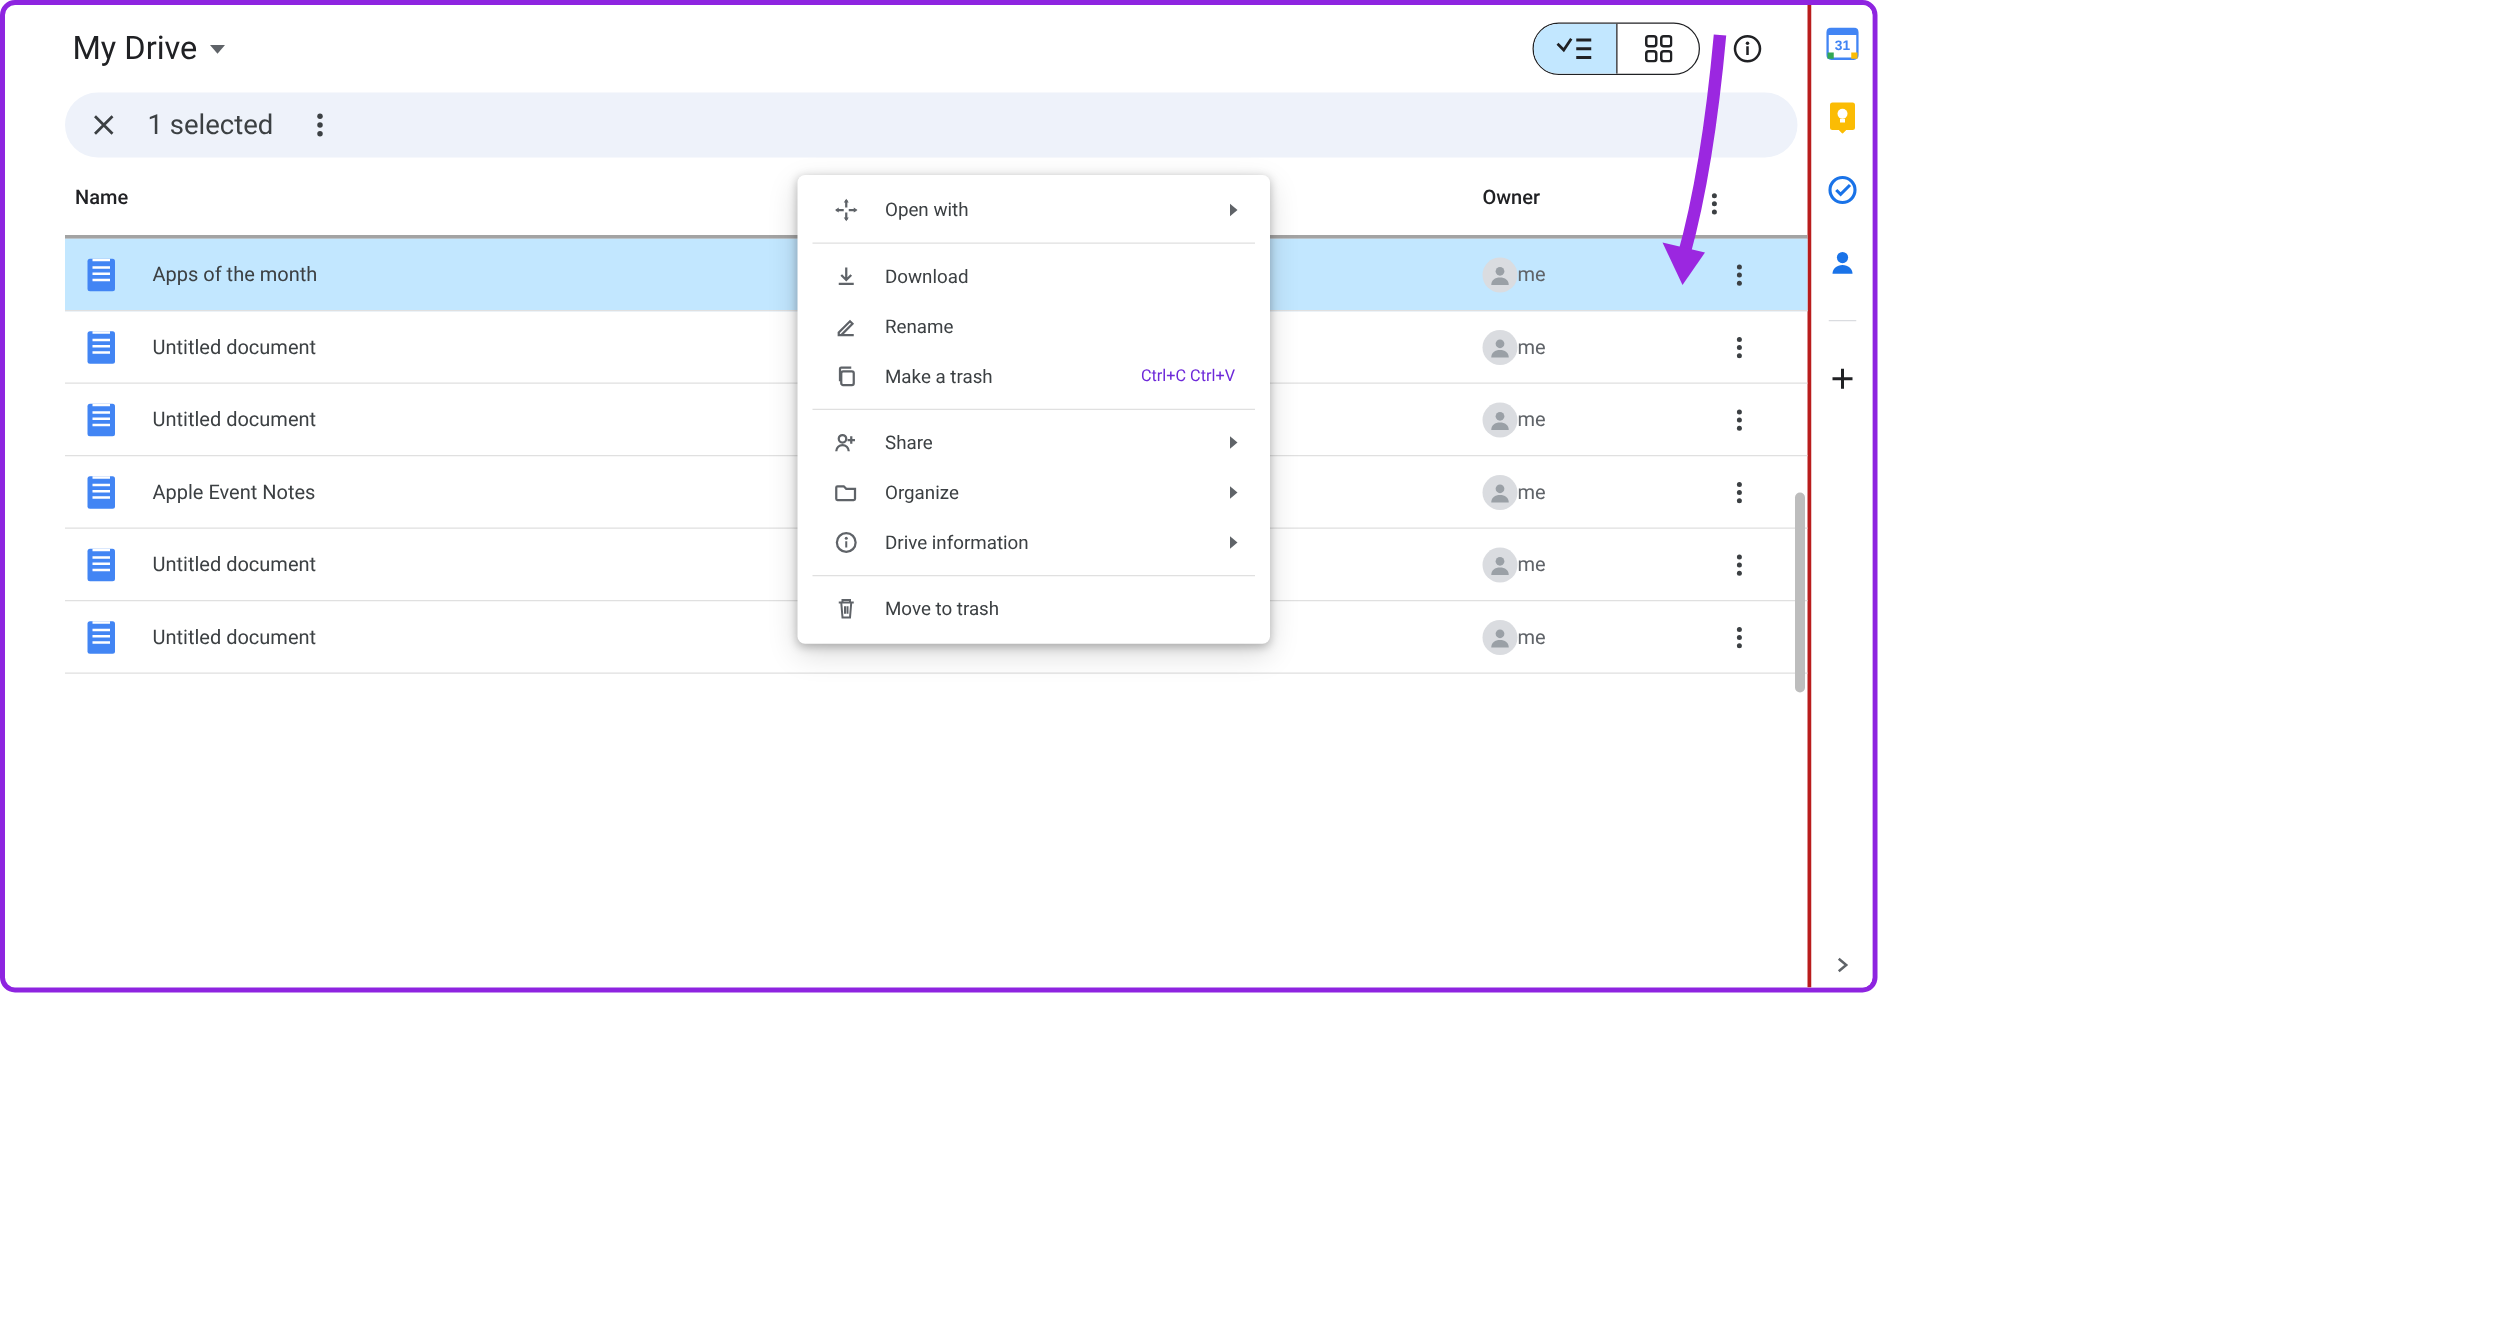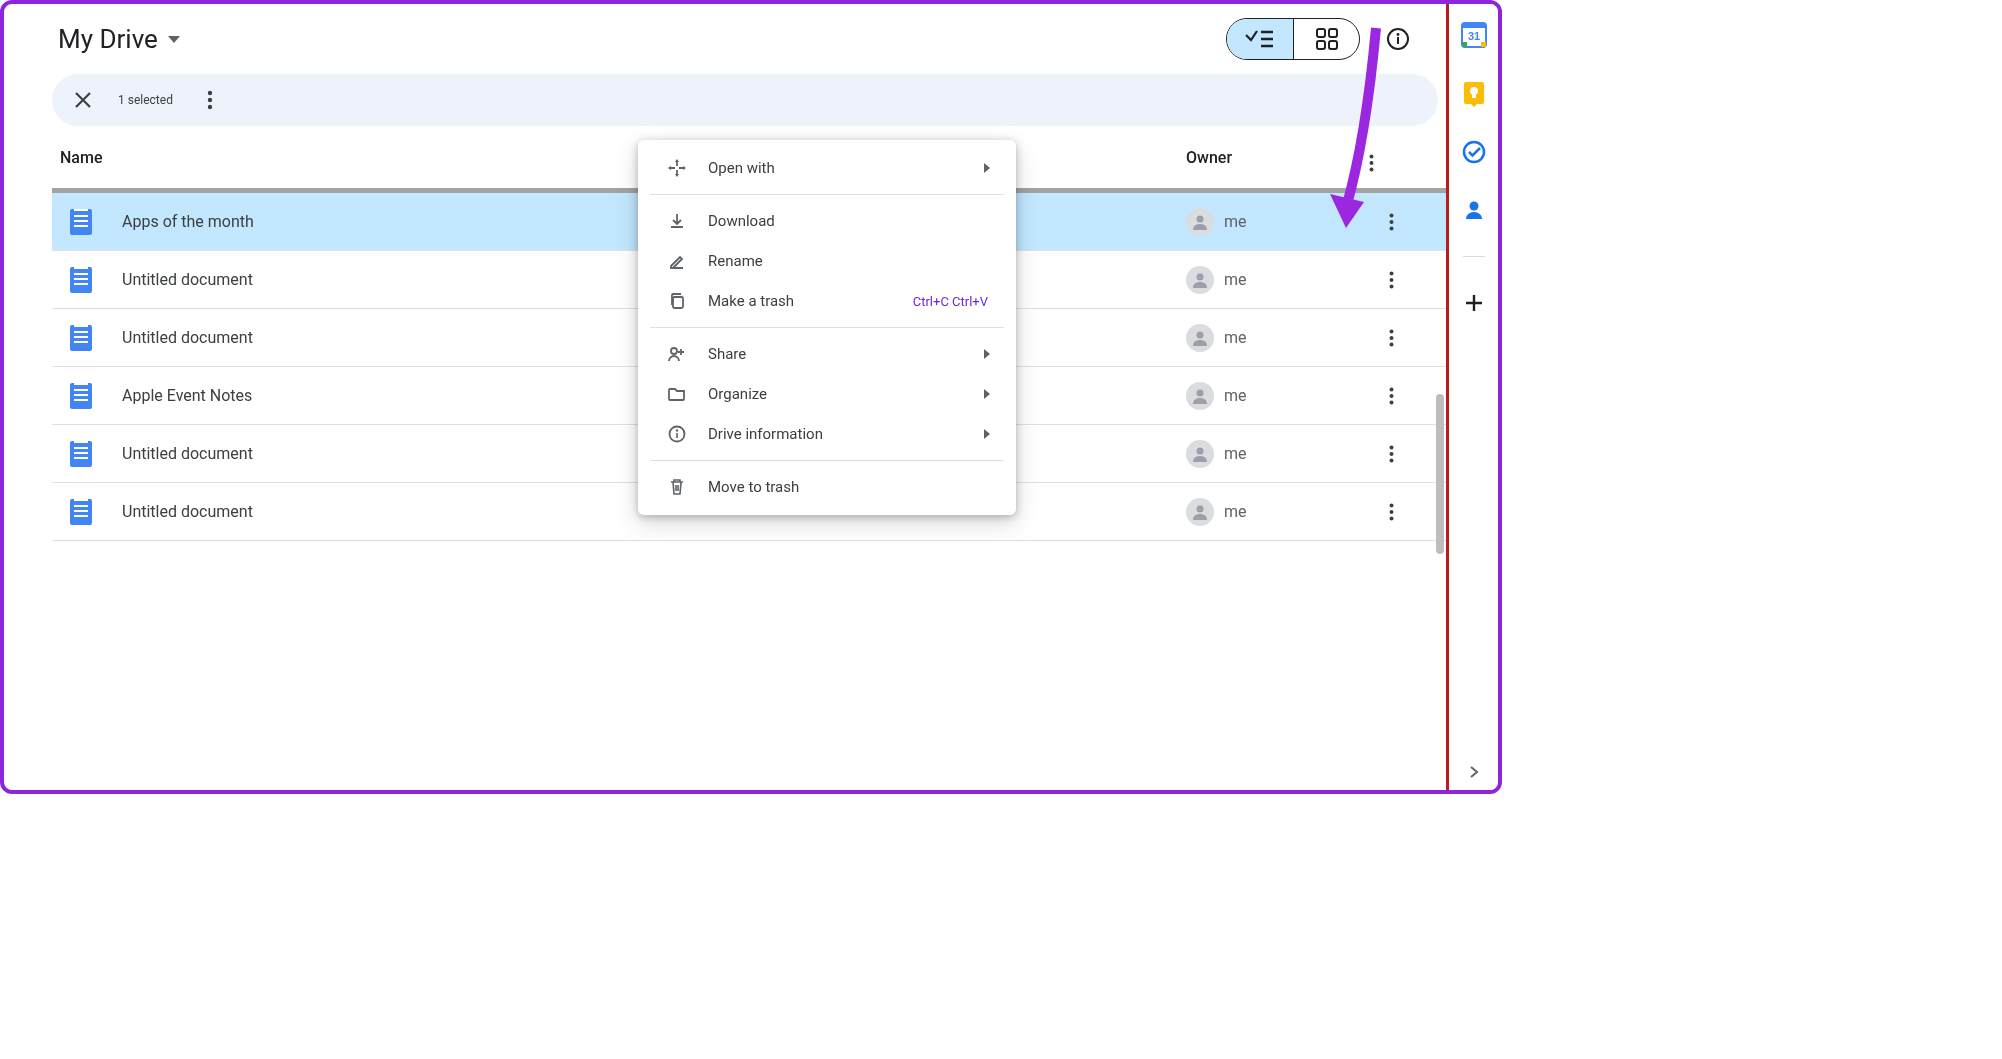--- a/index.html
+++ b/index.html
@@ -42,36 +42,36 @@
     background: #eef2fa;
     border-radius: 999px;
     height: 52px;
     display: flex;
     align-items: center;
     padding: 0 14px;
     gap: 18px;
     color: #3c4043;
   }
   .sel-bar .x { width:34px; height:34px; display:flex; align-items:center; justify-content:center; border-radius:50%; cursor:pointer; }
-  .sel-bar .txt { font-size: 12px; }
+  .sel-bar .txt { font-size: 22px; }
   .sel-bar .mv { width:30px; height:30px; display:flex; align-items:center; justify-content:center; border-radius:50%; cursor:pointer; margin-left:4px;}
 
   .cols { display:flex; padding: 22px 40px 10px 8px; font-size:16px; color:#202124; font-weight:500; }
   .col-name { flex: 1; }
   .col-owner { width: 170px; }
   .col-actions { width: 50px; text-align:right; }
 
-  .files { border-top:5px solid #a3a3a3; }
+  .files { border-top:3px solid #a3a3a3; }
   .row { display:flex; align-items:center; height:58px; border-bottom:1px solid #e0e0e0; padding: 0 40px 0 18px; font-size:16px; color:#3c4043; position:relative; }
   .row.selected { background:#c2e7ff; }
   .row .file-icon { width:22px; height:26px; background:#4285f4; border-radius:2px; margin-right:30px; position:relative; }
   .row .file-icon::before, .row .file-icon::after { content:""; position:absolute; left:4px; right:4px; height:2px; background:#fff; }
   .row .file-icon::before { top:6px; box-shadow: 0 5px 0 #fff, 0 10px 0 #fff; }
   .row .fname { flex:1; }
-  .row .owner-cell { width:170px; display:flex; align-items:center; gap:10px; color:#5f6368;}
+  .row .owner-cell { width:170px; display:flex; align-items:center; color:#5f6368;}
   .row .avatar { width:28px; height:28px; border-radius:50%; background:#dadce0; display:flex; align-items:center; justify-content:center; }
   .row .avatar svg { width:18px; height:18px; }
   .row .actions { width:50px; display:flex; justify-content:flex-end; }
   .dots { width:30px; height:30px; display:flex; align-items:center; justify-content:center; cursor:pointer; border-radius:50%; }
 
   .menu {
     position:absolute;
     left:606px;
     top:136px;
     width:378px;

